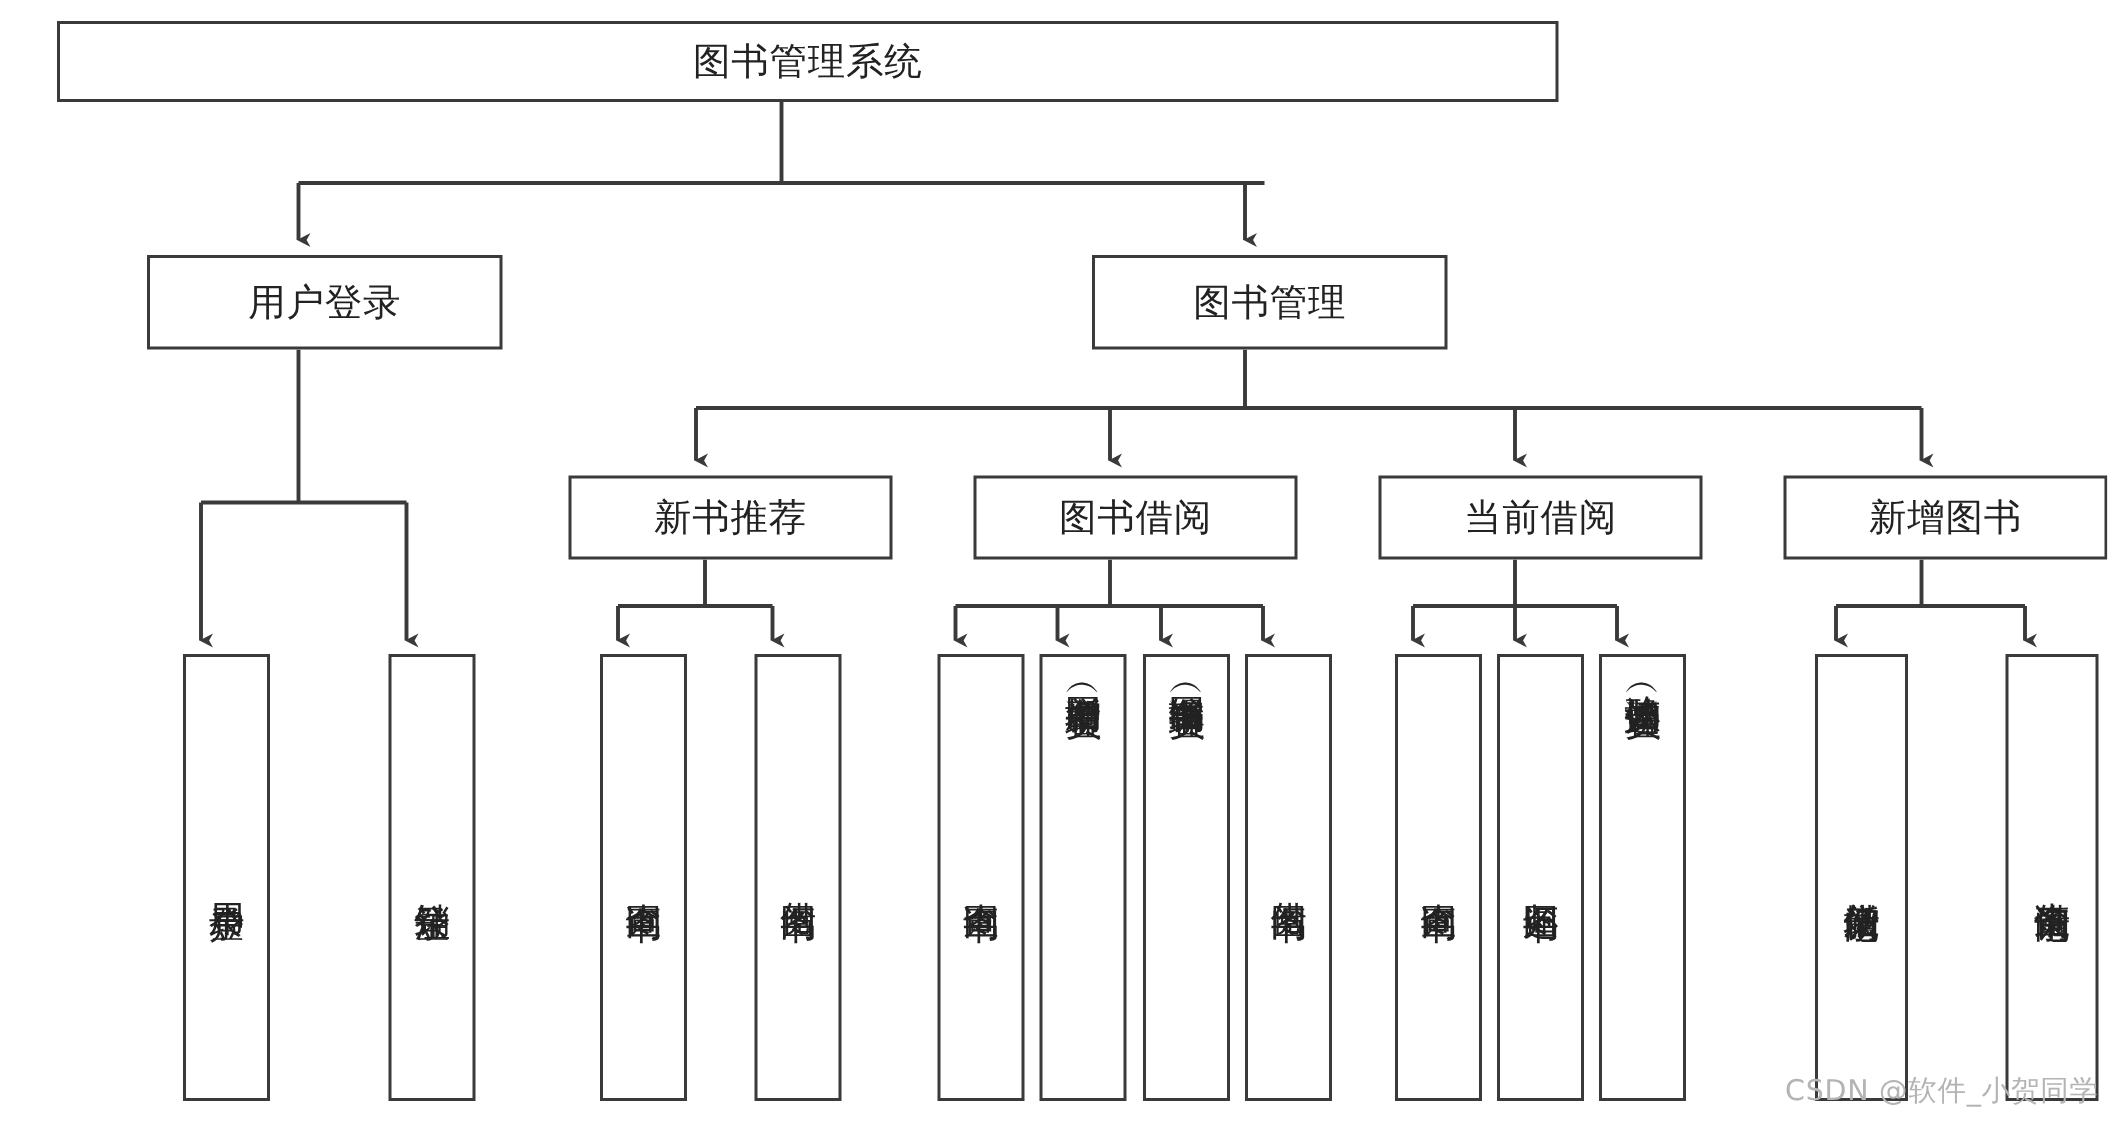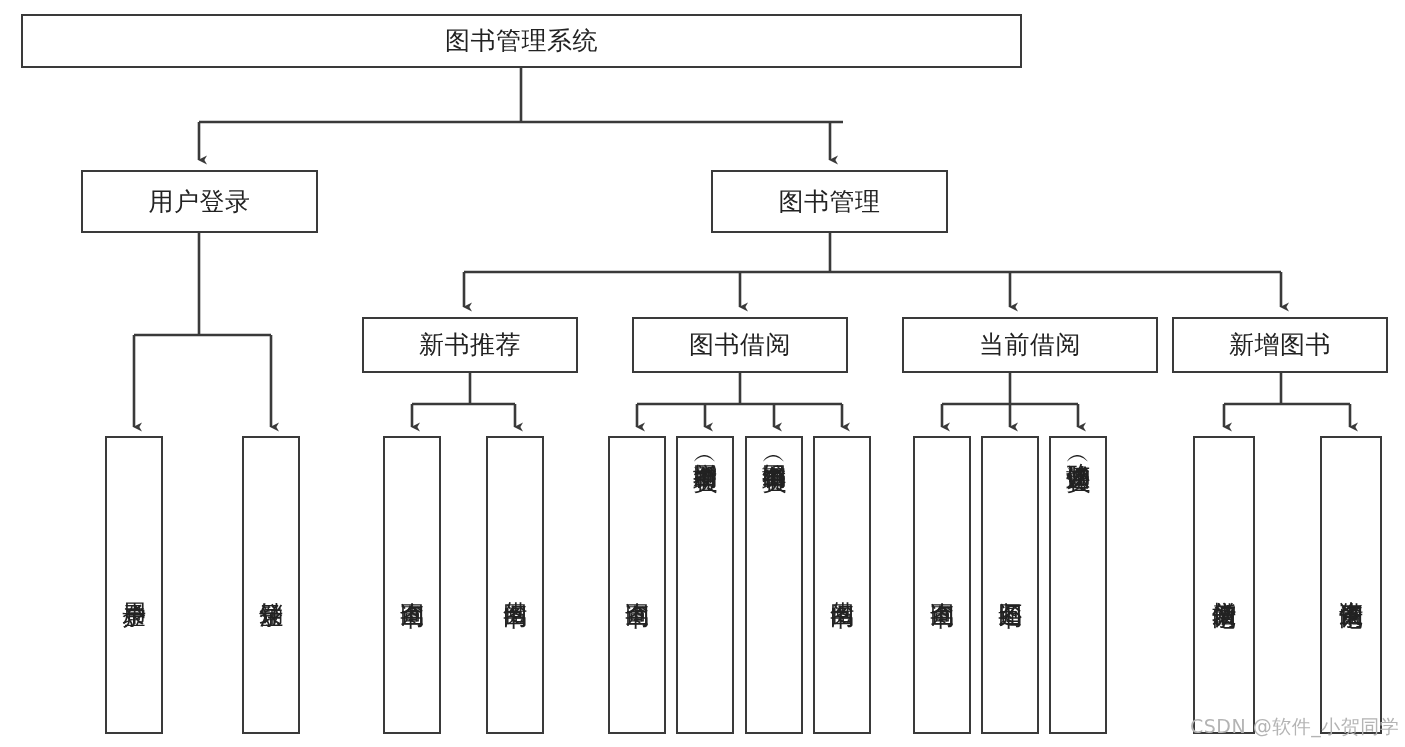--- a/index.html
+++ b/index.html
@@ -28,20 +28,21 @@
   .node {
     position: absolute;
     box-sizing: border-box;
     background: #ffffff;
     border: 2.5px solid #3a3a3a;
     display: flex;
     align-items: center;
     justify-content: center;
     color: #222222;
     z-index: 2;
+    margin-left: 17px;
   }
   .node-h {
     font-size: 25px;
     letter-spacing: 0.5px;
     line-height: 1.1;
     white-space: nowrap;
   }
   .node-leaf {
     font-size: 24px;
     writing-mode: vertical-rl;
@@ -135,21 +136,21 @@
   <div class="node node-h" style="left:711px; top:170px; width:237px; height:63px;">
     <span>图书管理</span>
   </div>
 
   <div class="node node-h" style="left:362px; top:317px; width:216px; height:56px;">
     <span>新书推荐</span>
   </div>
   <div class="node node-h" style="left:632px; top:317px; width:216px; height:56px;text-align:center;">
     <span>图书借阅</span>
   </div>
-  <div class="node node-h" style="left:902px; top:317px; width:256px; height:56px;">
+  <div class="node node-h" style="left:902px; top:317px; width:216px; height:56px;">
     <span>当前借阅</span>
   </div>
   <div class="node node-h" style="left:1172px; top:317px; width:216px; height:56px;">
     <span>新增图书</span>
   </div>
 
   <div class="node node-leaf" style="left:105px; top:436px; width:58px; height:298px;">
     <span class="leaf-text">用户登录</span>
   </div>
   <div class="node node-leaf" style="left:242px; top:436px; width:58px; height:298px;">

